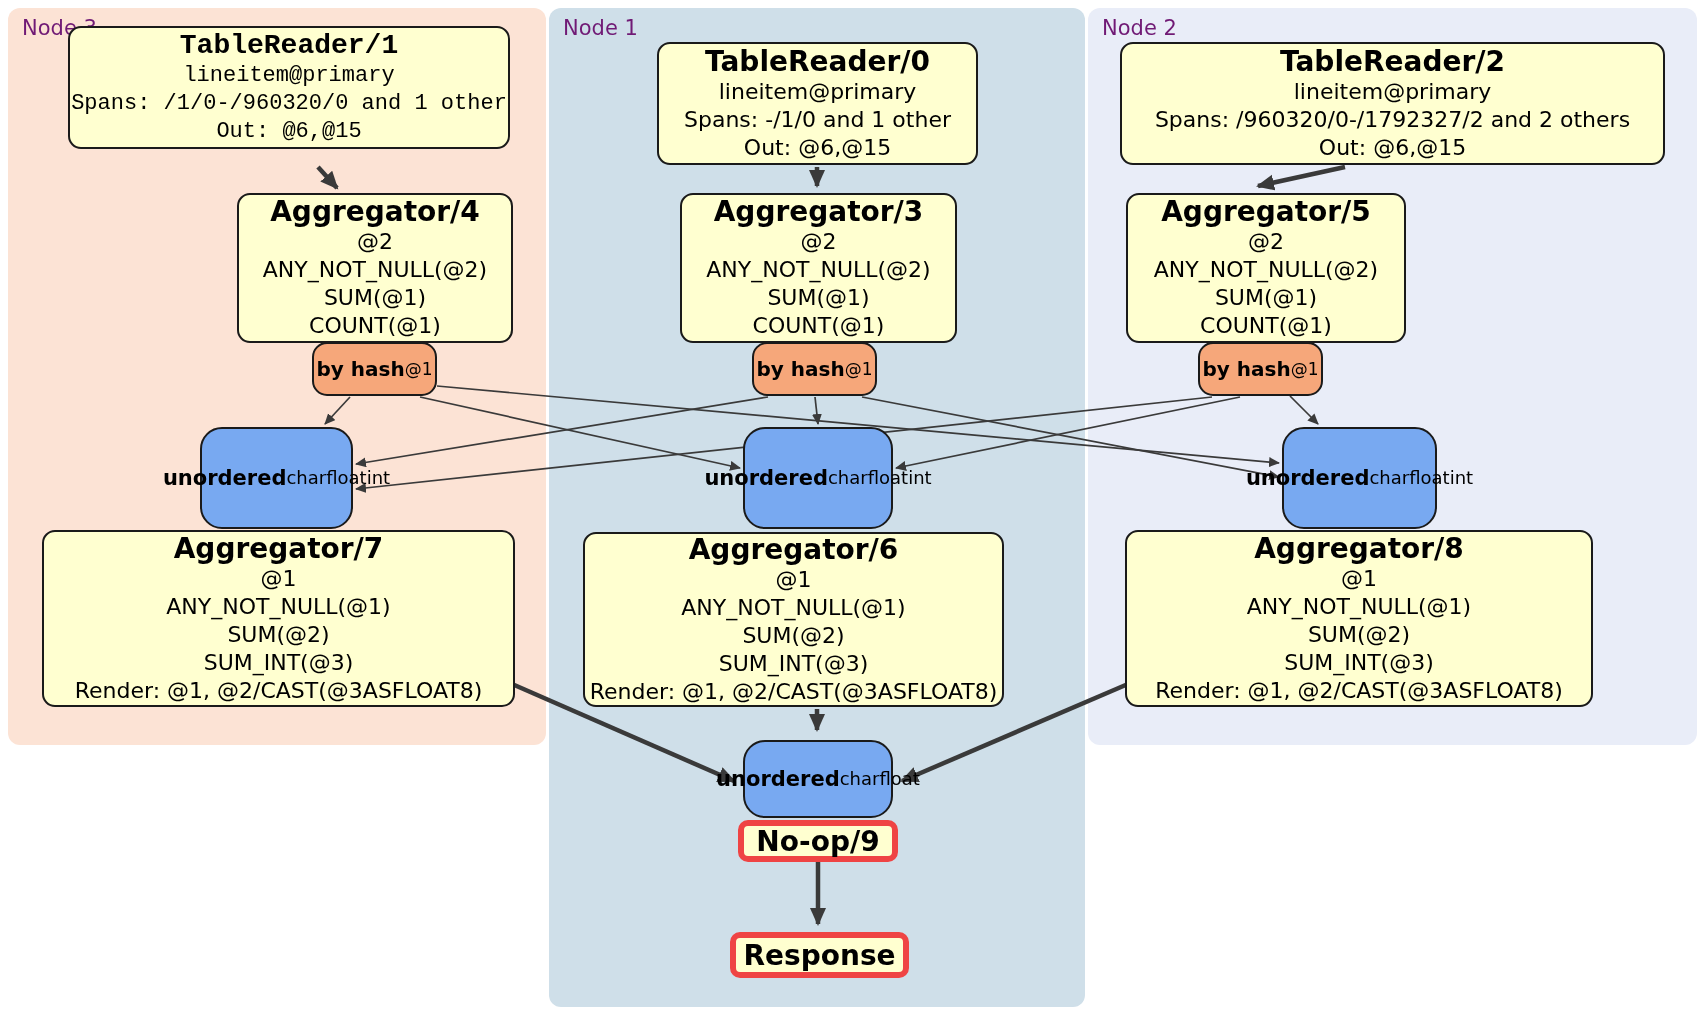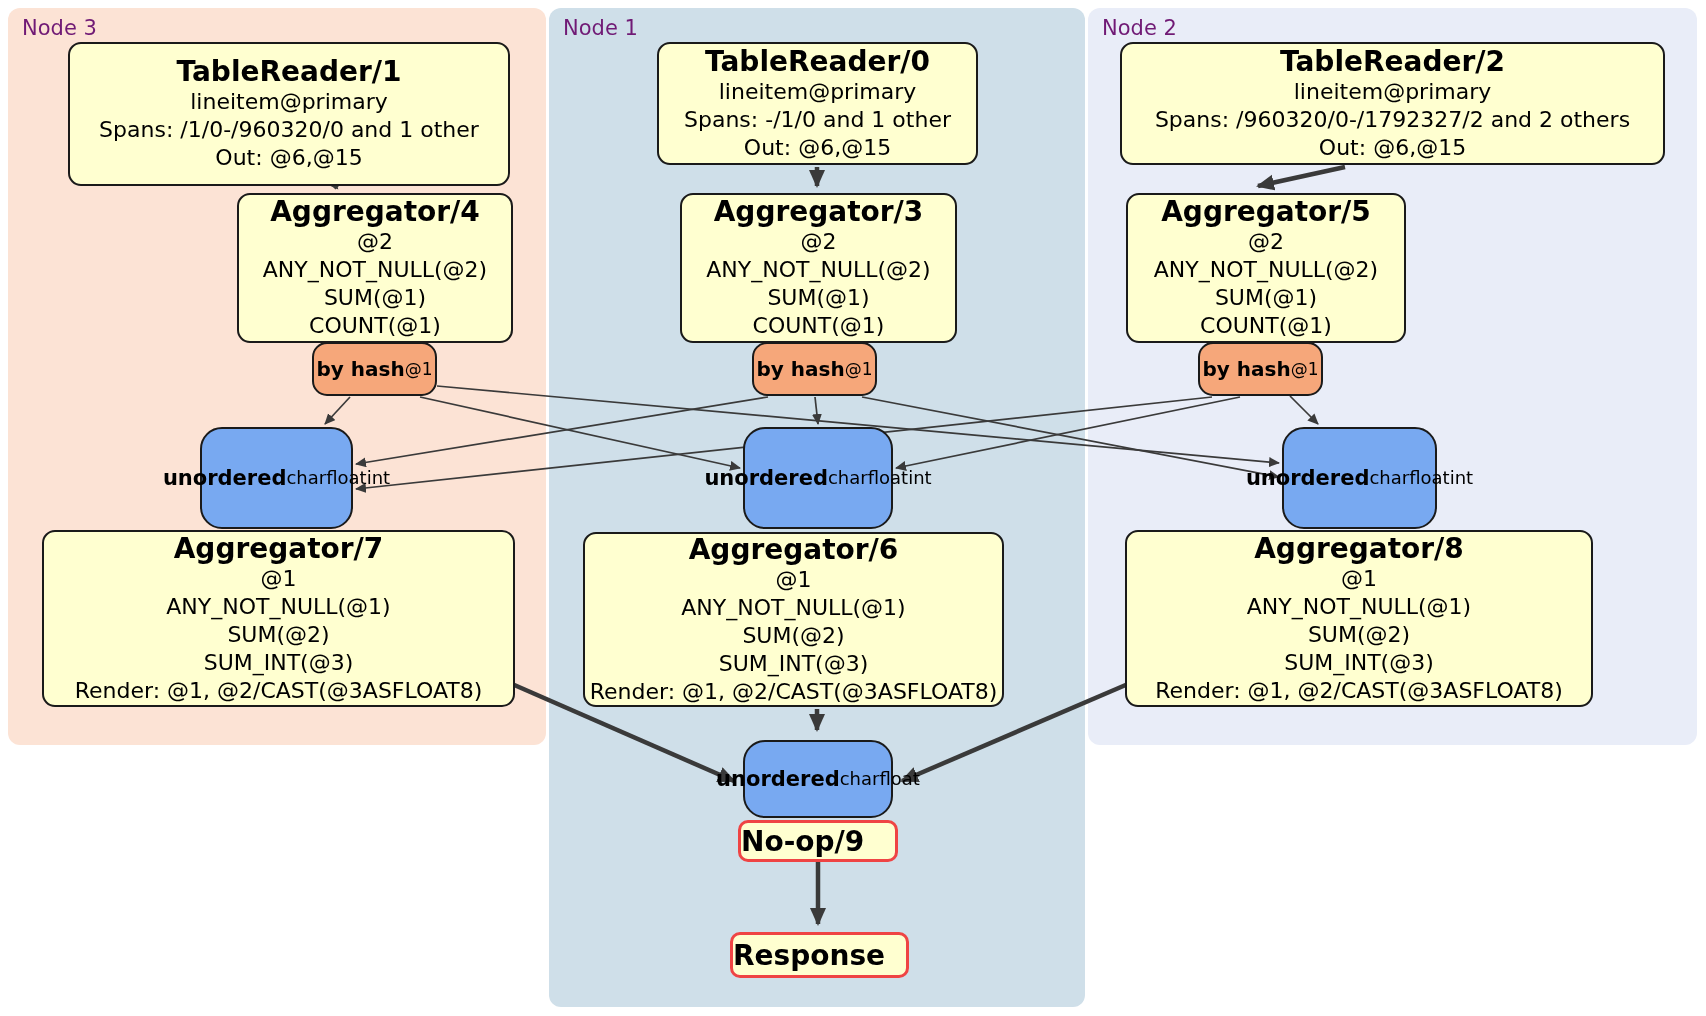--- a/index.html
+++ b/index.html
@@ -16,22 +16,22 @@
   .badge{position:absolute;background:#f6a77a;border:2px solid #1a1a1a;border-radius:15px;
          display:flex;justify-content:center;align-items:center;
          text-align:center;box-sizing:border-box;}
   .badge .title{font-weight:bold;font-size:20px;line-height:22px;white-space:nowrap;}
   .badge .line{font-size:17px;line-height:19px;white-space:nowrap;}
   .sync{position:absolute;background:#78a9f1;border:2px solid #1a1a1a;border-radius:22px;
         display:flex;flex-direction:row;justify-content:center;align-items:center;
         text-align:center;box-sizing:border-box;}
   .sync .title{font-weight:bold;font-size:21px;line-height:24px;white-space:nowrap;}
   .sync .line{font-size:18px;line-height:22px;white-space:nowrap;}
-  .pill{position:absolute;background:#ffffd0;border:3px solid #ef4444;border-radius:10px;
-        display:flex;justify-content:flex-start;align-items:center;box-sizing:border-box;
+  .pill{position:absolute;background:#ffffd0;border:6px solid #ef4444;border-radius:10px;
+        display:flex;justify-content:center;align-items:center;box-sizing:border-box;
         font-weight:bold;font-size:28px;white-space:nowrap;}
 </style>
 </head>
 <body>
 
 <div class="canvas">
 
   <div class="panel" style="left:8px;top:8px;width:538px;height:737px;background:#fce3d5;">
     <div class="panel-label">Node 3</div>
   </div>
@@ -70,21 +70,21 @@
       <line x1="437" y1="386" x2="1279" y2="463" marker-end="url(#ah-small)"></line>
       <line x1="768" y1="397" x2="356" y2="464" marker-end="url(#ah-small)"></line>
       <line x1="815" y1="397" x2="818" y2="424" marker-end="url(#ah-small)"></line>
       <line x1="862" y1="397" x2="1279" y2="477" marker-end="url(#ah-small)"></line>
       <line x1="1212" y1="397" x2="356" y2="489" marker-end="url(#ah-small)"></line>
       <line x1="1240" y1="397" x2="896" y2="468" marker-end="url(#ah-small)"></line>
       <line x1="1290" y1="396" x2="1318" y2="424" marker-end="url(#ah-small)"></line>
     </g>
   </svg>
 
-  <div class="box" style="left:68px;top:42px;width:442px;height:144px;">
+  <div class="box" style="left:68px;top:26px;width:442px;height:123px;font-family:Liberation Mono, monospace;">
     <div class="title">TableReader/1</div>
     <div class="line">lineitem@primary</div>
     <div class="line">Spans: /1/0-/960320/0 and 1 other</div>
     <div class="line">Out: @6,@15</div>
   </div>
 
   <div class="box" style="left:237px;top:193px;width:276px;height:150px;">
     <div class="title">Aggregator/4</div>
     <div class="line">@2</div>
     <div class="line">ANY_NOT_NULL(@2)</div>

